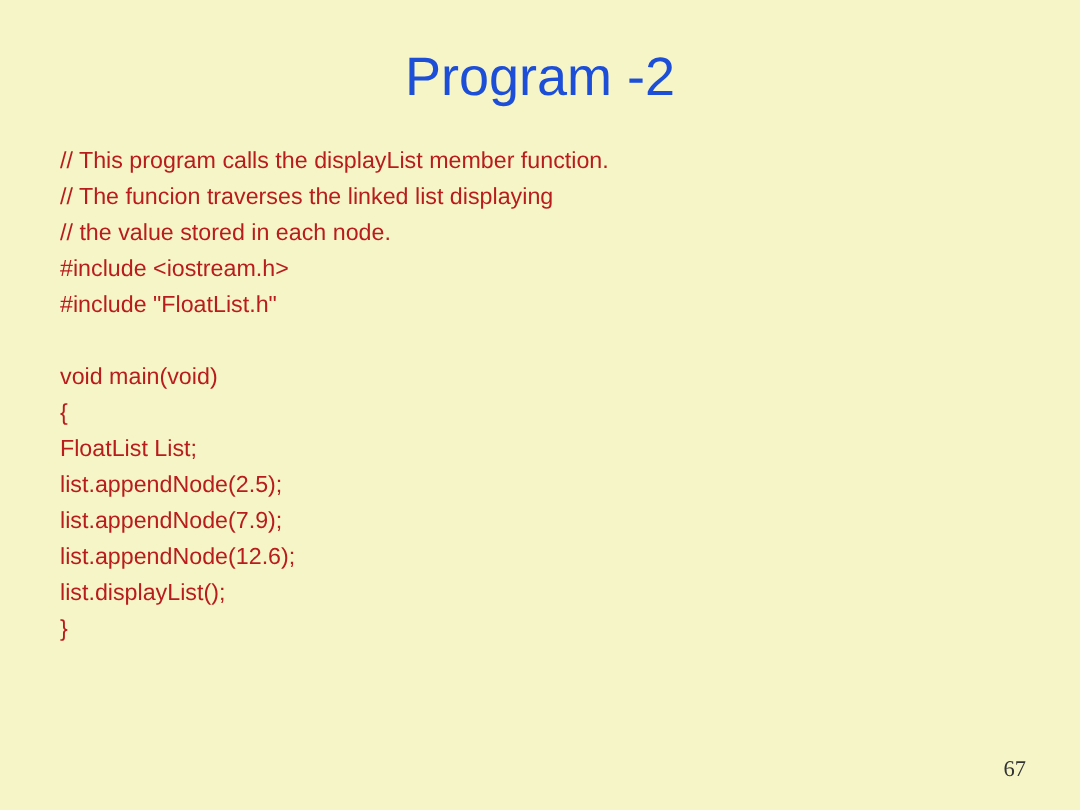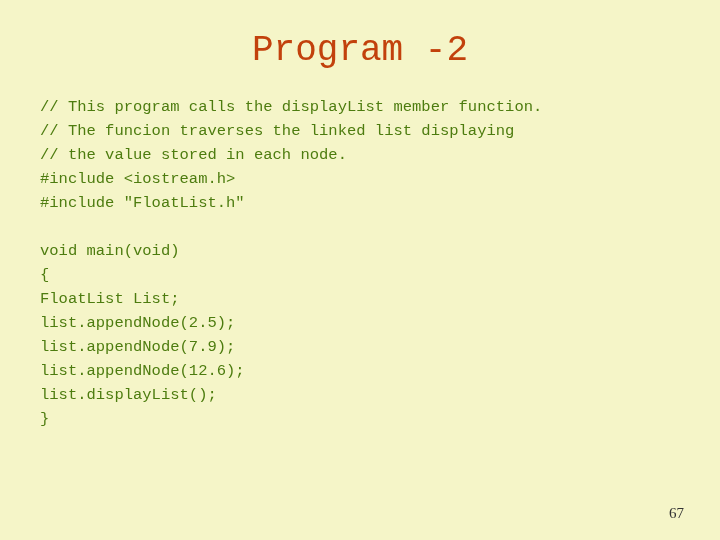--- a/index.html
+++ b/index.html
@@ -21,30 +21,30 @@
       height: 540px;
       background-color: #f5f5c8;
       position: relative;
       padding: 30px 40px 30px 40px;
     }
 
     .title {
       text-align: center;
       font-size: 36px;
       font-weight: normal;
-      color: #c2410c;
+      color: #1d4ed8;
       margin-bottom: 24px;
-      font-family: Liberation Mono, monospace;
+      font-family: Liberation Sans, sans-serif;
     }
 
     .code-block {
-      font-family: Liberation Mono, monospace;
+      font-family: Liberation Sans, sans-serif;
       font-size: 15.5px;
       line-height: 1.55;
-      color: #4d7c0f;
+      color: #b91c1c;
       white-space: pre;
     }
 
     .page-number {
       position: absolute;
       bottom: 18px;
       right: 36px;
       font-size: 15px;
       color: #333;
       font-family: Georgia, serif;

